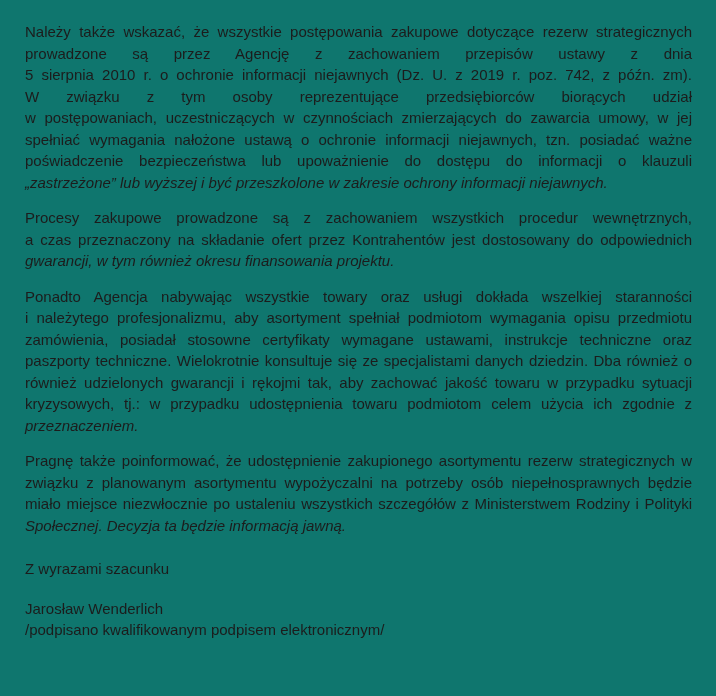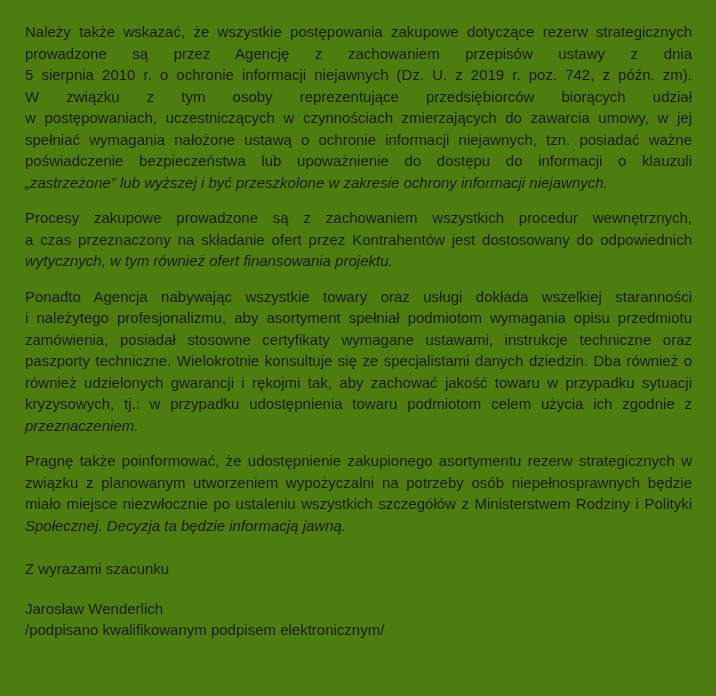--- a/index.html
+++ b/index.html
@@ -24,49 +24,49 @@
     white-space: normal;
   }
   .line.last { text-align-last: left; font-style: italic; }
   .closing { margin-top: 22px; }
   .sig-name { margin-top: 18px; font-weight: normal; }
   .sig-note { }
 </style>
 </head>
 <body>
 
-<div class="page" style="color: rgb(28, 28, 28); background: #4d7c0f;">
+<div class="page" style="color: rgb(28, 28, 28); background: #0f766e;">
   <div class="body-text" id="doc-body">
       <div class="para">
         <div class="line">Należy także wskazać, że wszystkie postępowania zakupowe dotyczące rezerw strategicznych</div>
         <div class="line">prowadzone są przez Agencję z zachowaniem przepisów ustawy z dnia</div>
         <div class="line">5 sierpnia 2010 r. o ochronie informacji niejawnych (Dz. U. z 2019 r. poz. 742, z późn. zm).</div>
         <div class="line">W związku z tym osoby reprezentujące przedsiębiorców biorących udział</div>
         <div class="line">w postępowaniach, uczestniczących w czynnościach zmierzających do zawarcia umowy, w jej</div>
         <div class="line">spełniać wymagania nałożone ustawą o ochronie informacji niejawnych, tzn. posiadać ważne</div>
         <div class="line">poświadczenie bezpieczeństwa lub upoważnienie do dostępu do informacji o klauzuli</div>
         <div class="line last">„zastrzeżone” lub wyższej i być przeszkolone w zakresie ochrony informacji niejawnych.</div>
       </div>
       <div class="para">
         <div class="line">Procesy zakupowe prowadzone są z zachowaniem wszystkich procedur wewnętrznych,</div>
         <div class="line">a czas przeznaczony na składanie ofert przez Kontrahentów jest dostosowany do odpowiednich</div>
-        <div class="line last">wytycznych, w tym również ofert finansowania projektu.</div>
+        <div class="line last">gwarancji, w tym również okresu finansowania projektu.</div>
       </div>
       <div class="para">
         <div class="line">Ponadto Agencja nabywając wszystkie towary oraz usługi dokłada wszelkiej staranności</div>
         <div class="line">i należytego profesjonalizmu, aby asortyment spełniał podmiotom wymagania opisu przedmiotu</div>
         <div class="line">zamówienia, posiadał stosowne certyfikaty wymagane ustawami, instrukcje techniczne oraz</div>
         <div class="line">paszporty techniczne. Wielokrotnie konsultuje się ze specjalistami danych dziedzin. Dba również o</div>
         <div class="line">również udzielonych gwarancji i rękojmi tak, aby zachować jakość towaru w przypadku sytuacji</div>
         <div class="line">kryzysowych, tj.: w przypadku udostępnienia towaru podmiotom celem użycia ich zgodnie z</div>
         <div class="line last">przeznaczeniem.</div>
       </div>
       <div class="para">
         <div class="line">Pragnę także poinformować, że udostępnienie zakupionego asortymentu rezerw strategicznych w</div>
-        <div class="line">związku z planowanym utworzeniem wypożyczalni na potrzeby osób niepełnosprawnych będzie</div>
+        <div class="line">związku z planowanym asortymentu wypożyczalni na potrzeby osób niepełnosprawnych będzie</div>
         <div class="line">miało miejsce niezwłocznie po ustaleniu wszystkich szczegółów z Ministerstwem Rodziny i Polityki</div>
         <div class="line last">Społecznej. Decyzja ta będzie informacją jawną.</div>
       </div>
     </div>
   <div class="closing">Z wyrazami szacunku</div>
   <div class="sig-name">Jarosław Wenderlich</div>
   <div class="sig-note">/podpisano kwalifikowanym podpisem elektronicznym/</div>
 </div>
 
 </body></html>

